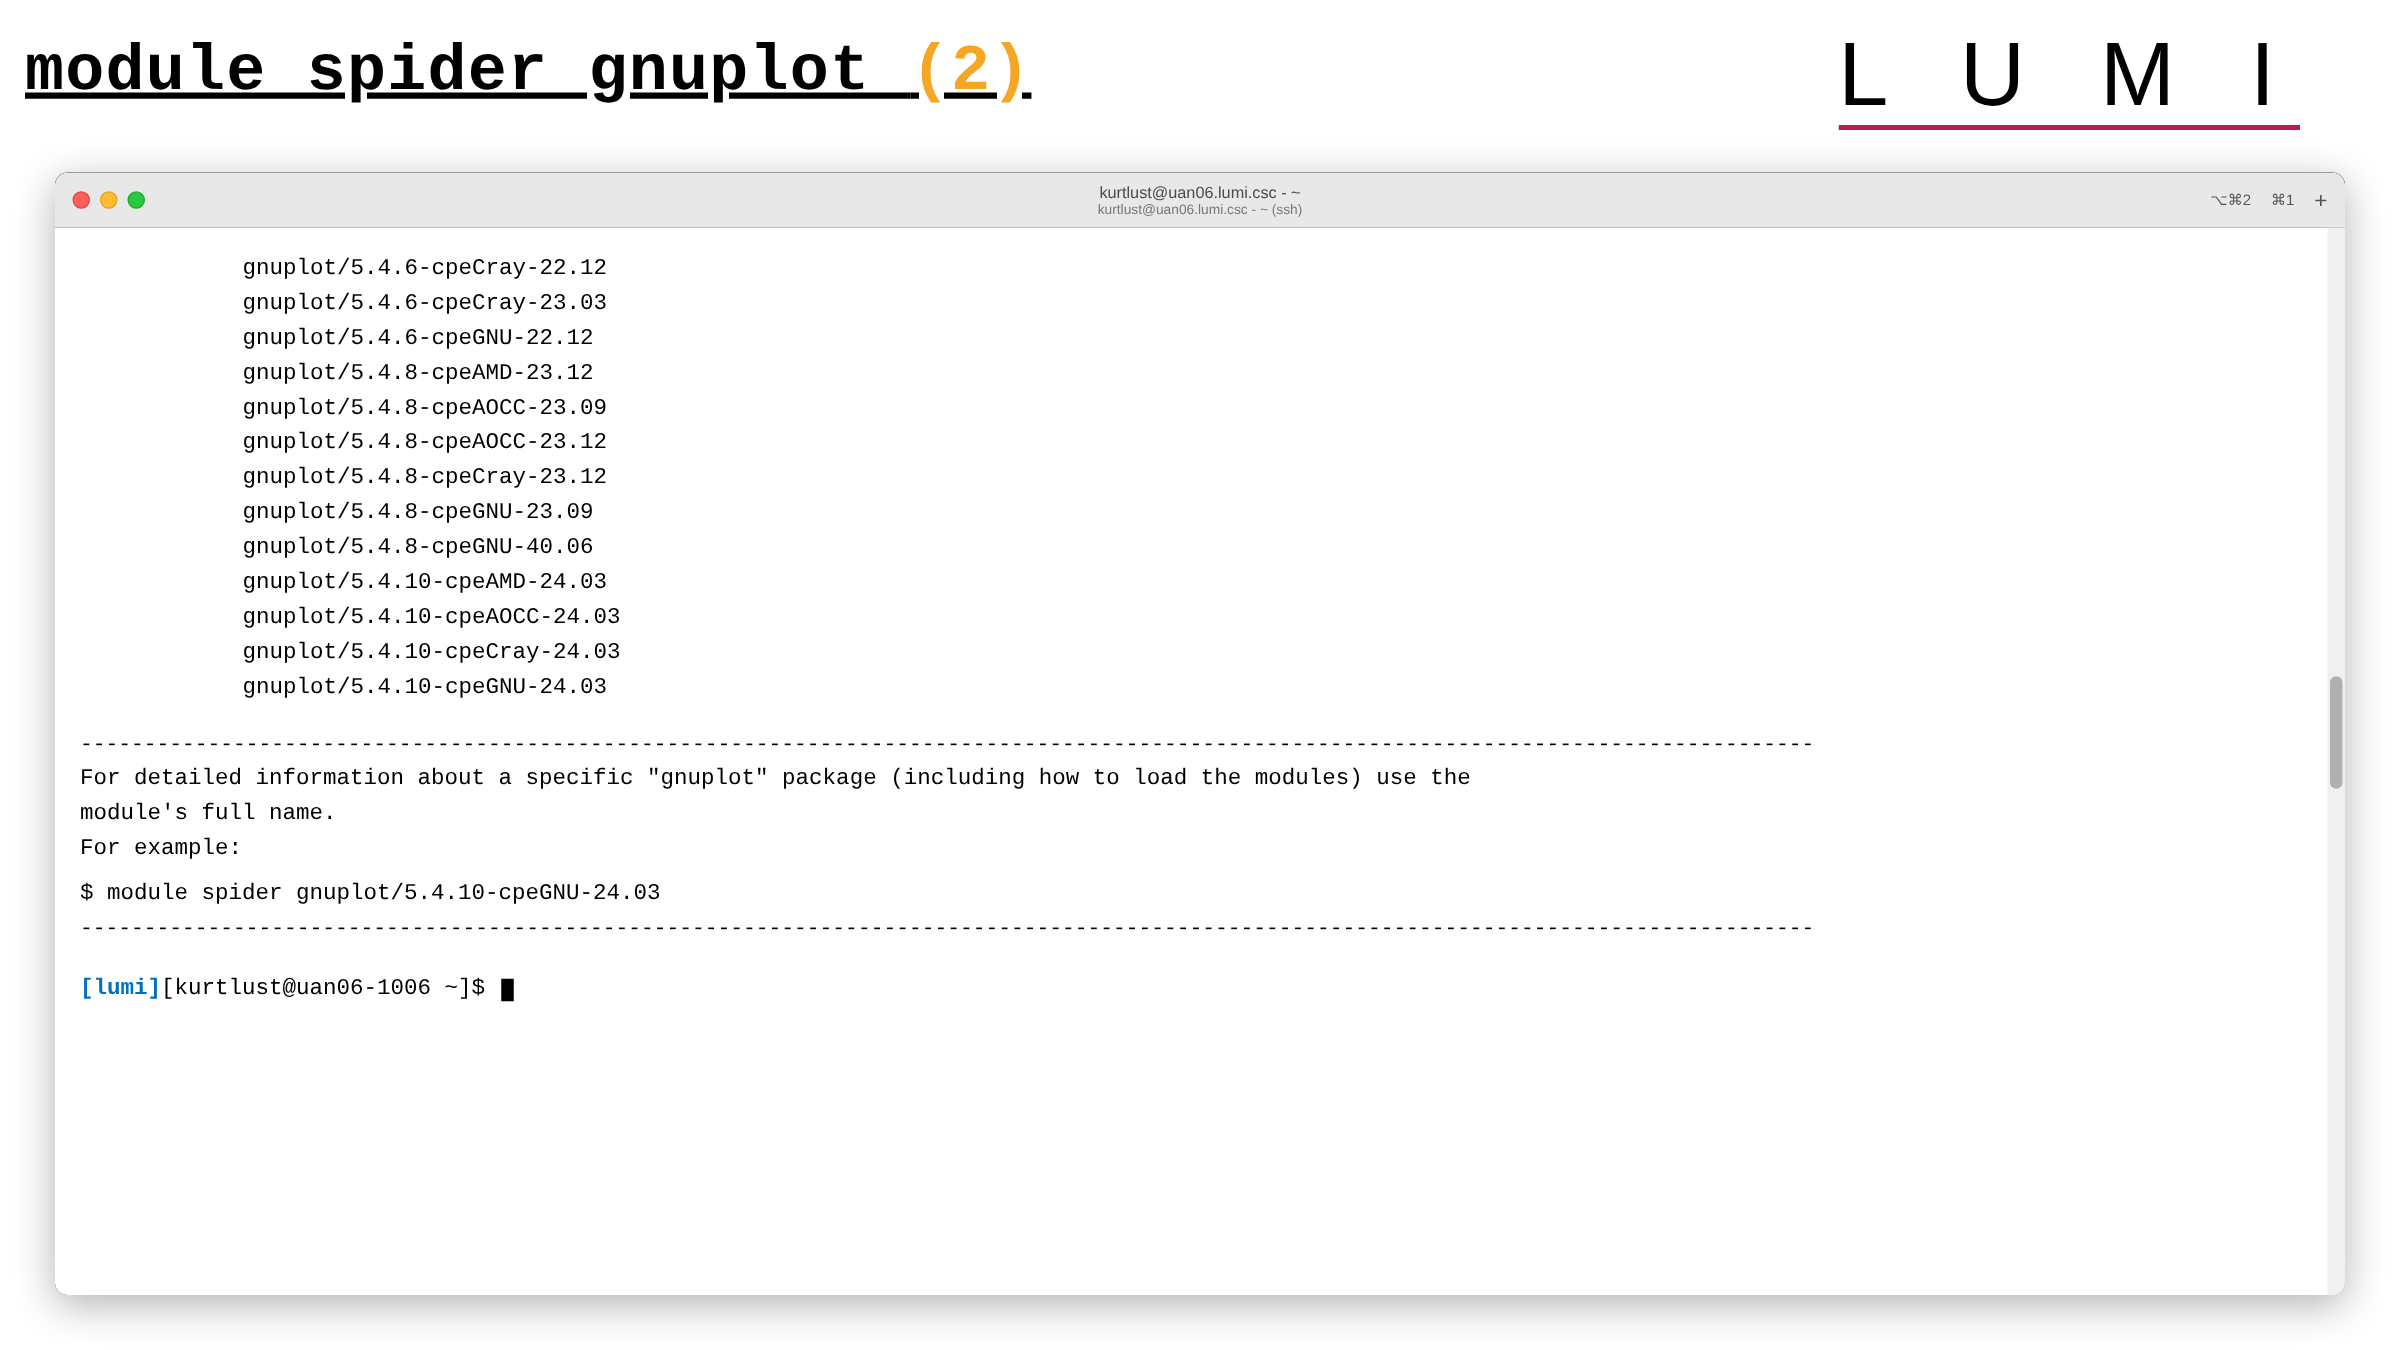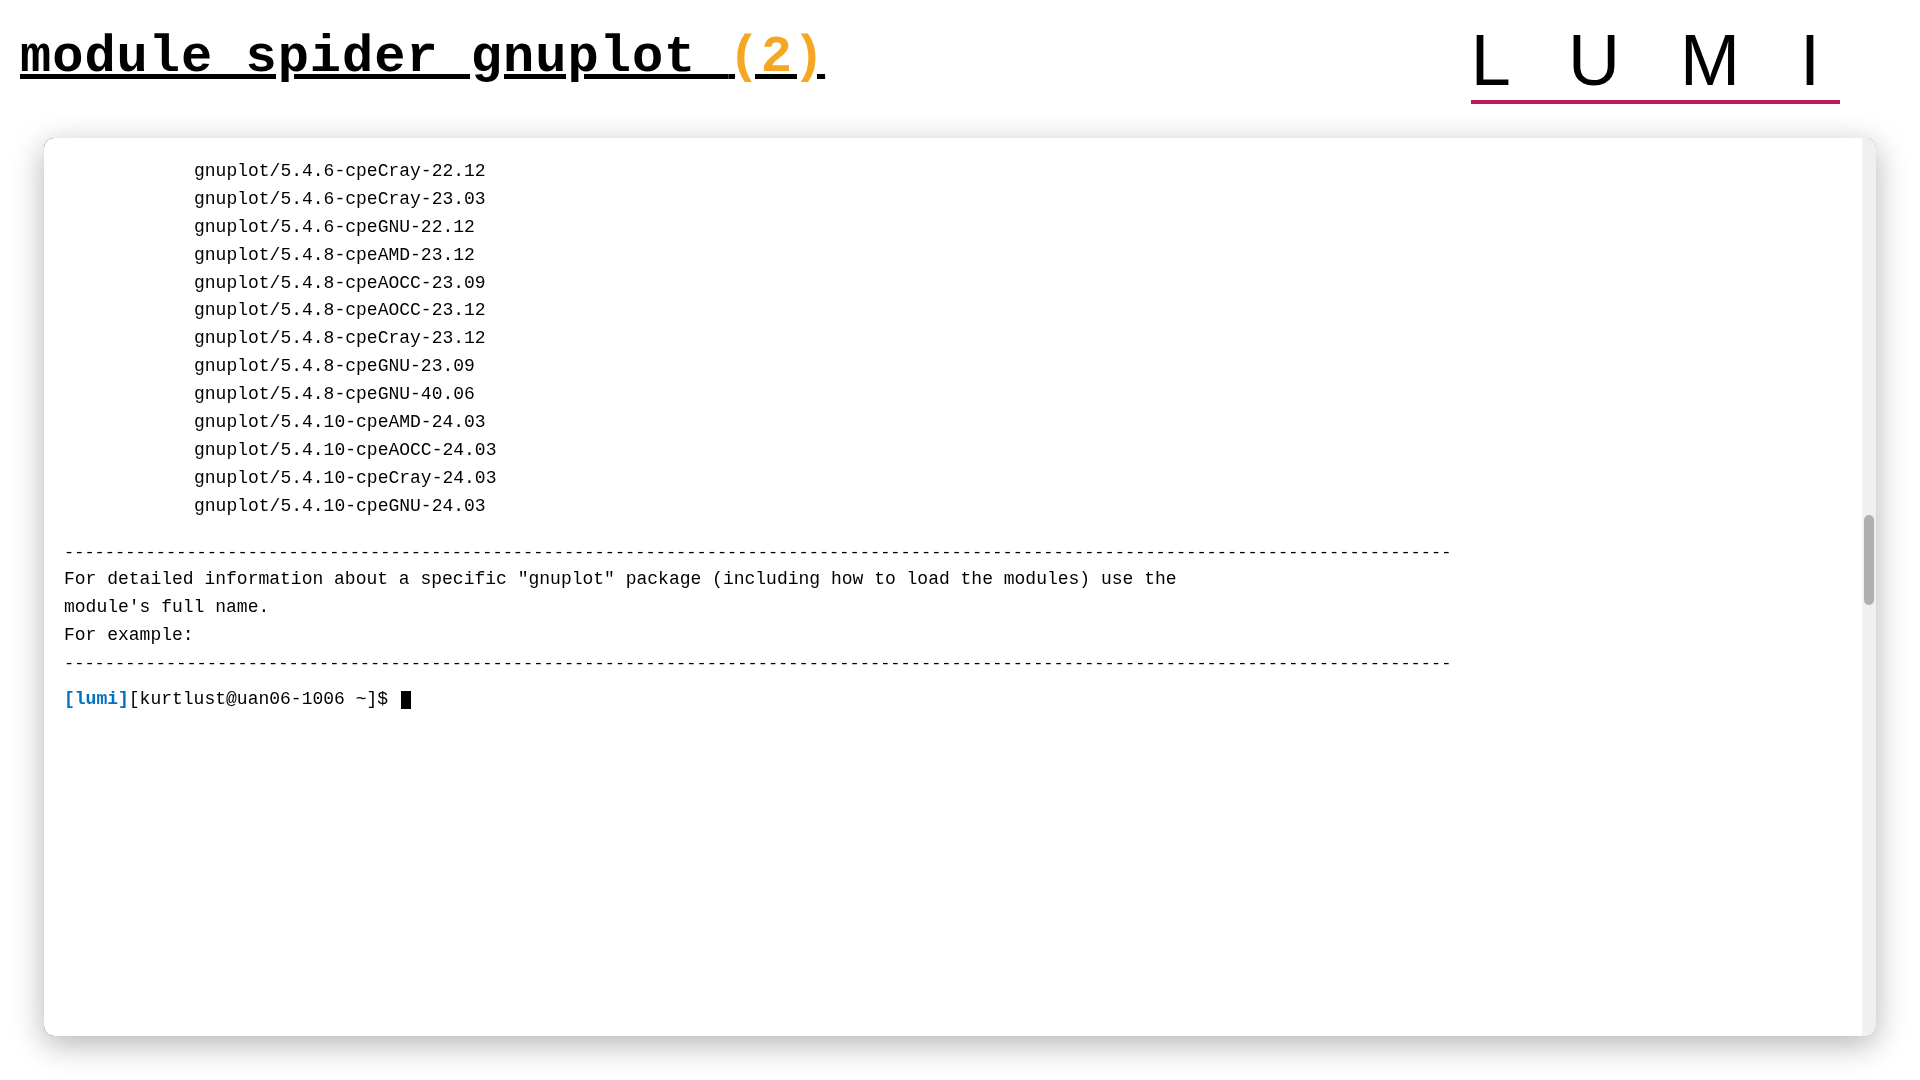--- a/index.html
+++ b/index.html
@@ -170,20 +170,36 @@
 <div class="slide-title">
   <span>module spider gnuplot </span><span class="paren">(2)</span>
 </div>
 
 <div class="lumi-logo">
   <span class="lumi-logo-text">L U M I</span>
 </div>
 
 <div class="terminal-window">
 
+  <div class="terminal-titlebar">
+    <div class="traffic-lights">
+      <div class="traffic-light close"></div>
+      <div class="traffic-light minimize"></div>
+      <div class="traffic-light maximize"></div>
+    </div>
+    <div class="titlebar-center">
+      <div class="titlebar-main">kurtlust@uan06.lumi.csc - ~</div>
+      <div class="titlebar-sub">kurtlust@uan06.lumi.csc - ~ (ssh)</div>
+    </div>
+    <div class="titlebar-right">
+      <span>⌥⌘2</span>
+      <span>⌘1</span>
+      <span style="font-size:18px;font-weight:300;color:#555;">+</span>
+    </div>
+  </div>
 
   <div class="terminal-body">
     <div style="position:absolute;right:0;top:0;bottom:0;width:14px;background:#f0f0f0;">
       <div style="position:absolute;right:2px;top:42%;width:10px;height:90px;background:#b0b0b0;border-radius:5px;"></div>
     </div>
     <div style="padding-right:20px;font-family:Liberation Mono, monospace;">
 
       <div class="module-list">
         <span>gnuplot/5.4.6-cpeCray-22.12</span><br>
         <span>gnuplot/5.4.6-cpeCray-23.03</span><br>
@@ -201,24 +217,25 @@
       </div>
 
       <div style="margin: 18px 0 0 0;">
         <span style="font-size:17px;">----------------------------------------------------------------------------------------------------------------------------------------</span>
       </div>
 
       <div class="info-block">
         <p>  For detailed information about a specific "gnuplot" package (including how to load the modules) use the</p>
         <p>  module's full name.</p>
         <p>  For example:</p>
+        <p style="margin-top:8px;">    $ module spider gnuplot/5.4.10-cpeGNU-24.03</p>
       </div>
 
       <div style="margin: 0 0 0 0;">
         <span style="font-size:17px;">----------------------------------------------------------------------------------------------------------------------------------------</span>
       </div>
 
-      <div style="margin-top: 8px;">
+      <div style="margin-top: 20px;">
         <span class="prompt-lumi">[lumi]</span><span class="prompt-normal">[kurtlust@uan06-1006 ~]$ </span><span class="cursor"></span>
       </div>
     </div>
   </div>
 </div>
 
 </body></html>

